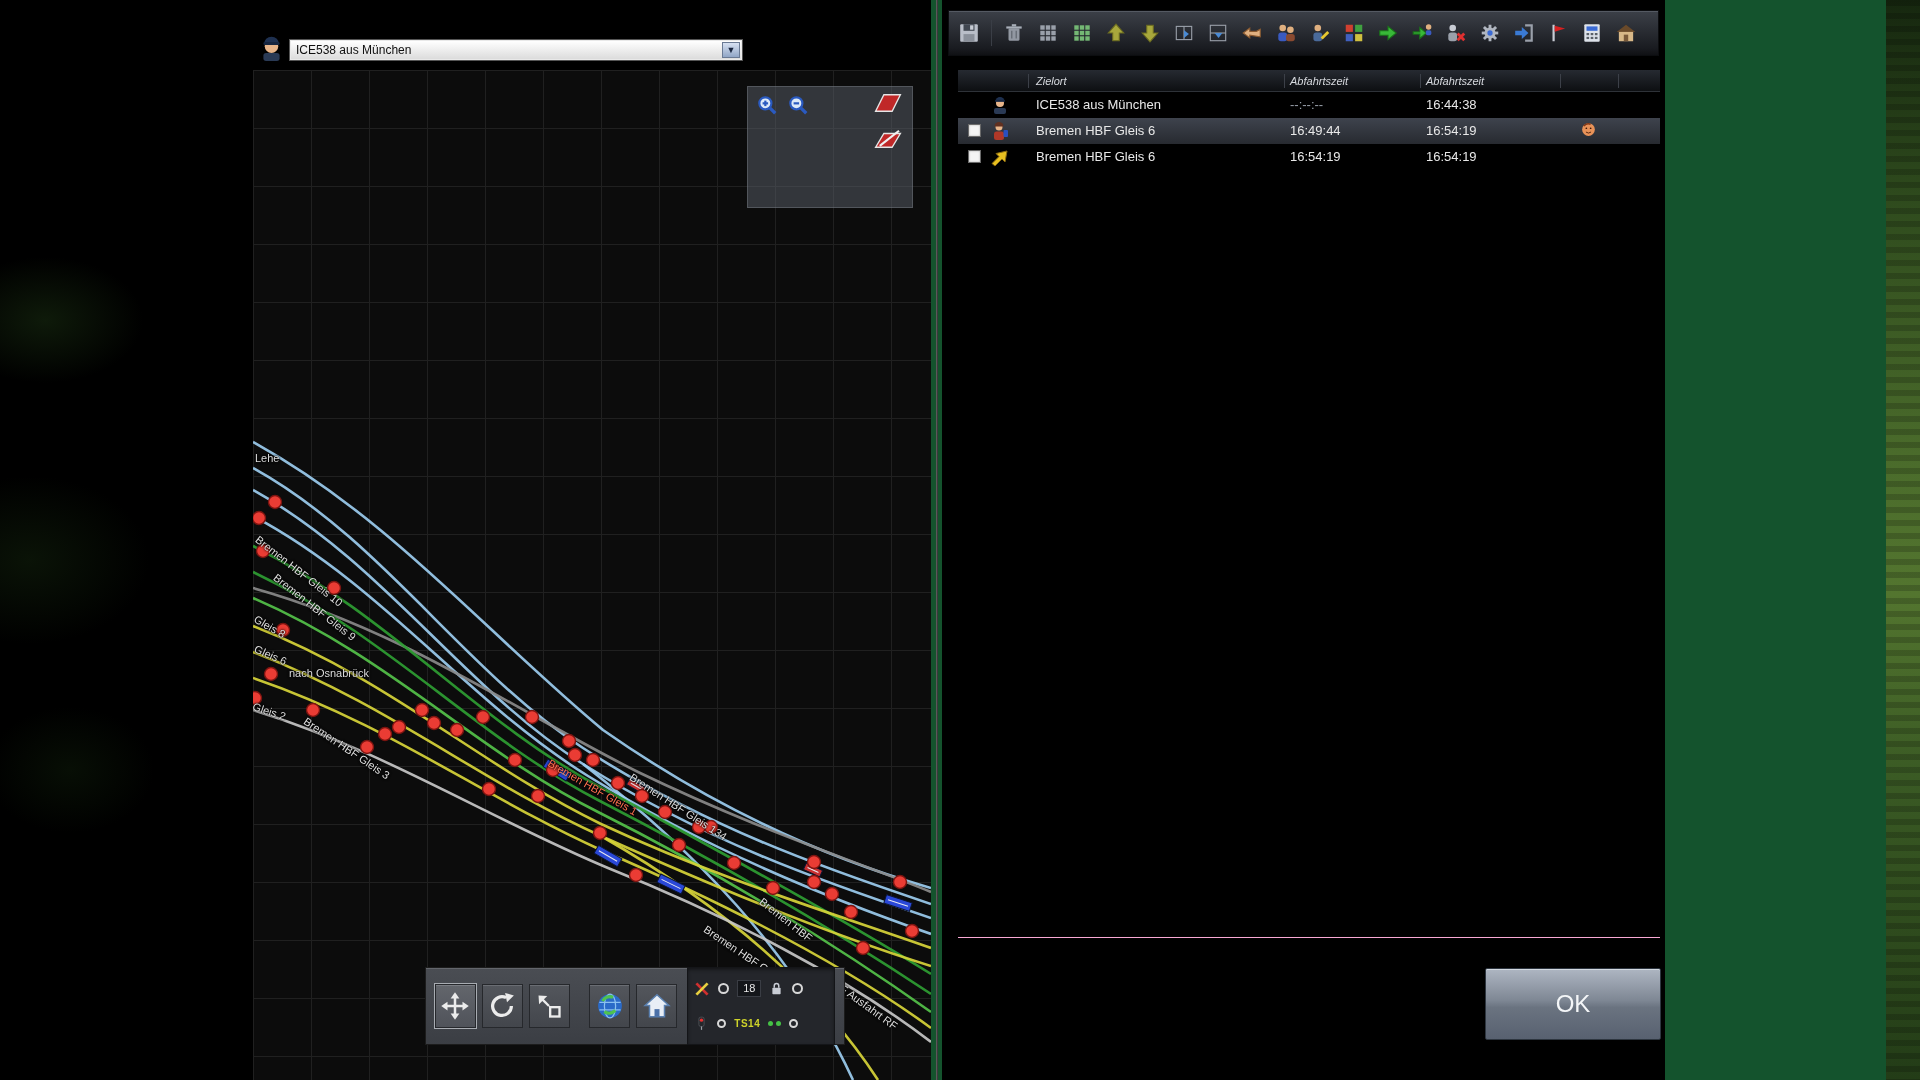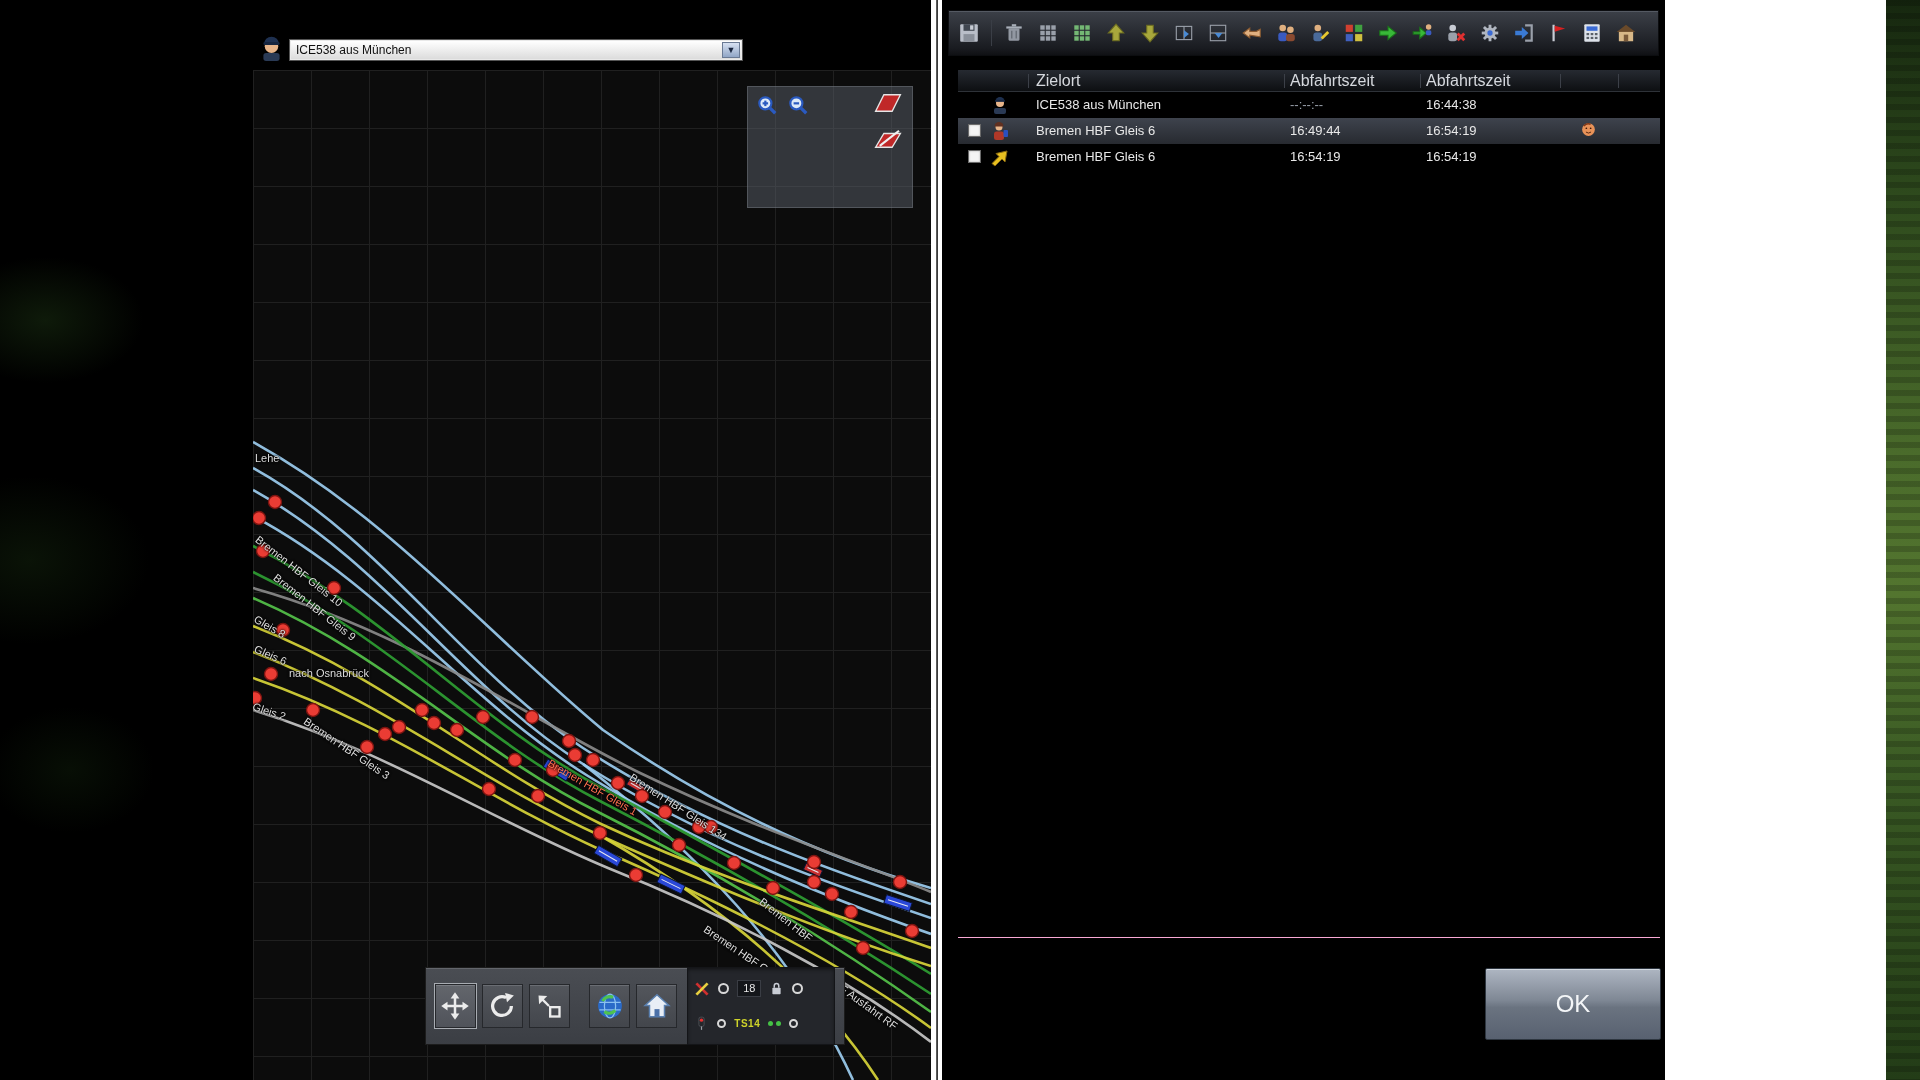--- a/index.html
+++ b/index.html
@@ -1,18 +1,18 @@
 <!DOCTYPE html>
 <html><head>
 <meta charset="utf-8">
 <style>
   * { margin:0; padding:0; box-sizing:border-box; }
   html,body { width:1920px; height:1080px; background:#000; overflow:hidden;
               font-family:"Liberation Sans", sans-serif; }
-  #screen { position:relative; width:1920px; height:1080px; background:#ffffff; }
+  #screen { position:relative; width:1920px; height:1080px; background:#14532d; }
 
   
   .edge-left { position:absolute; left:0; top:0; width:253px; height:1080px;
     background:
       radial-gradient(140px 90px at 45px 320px, rgba(26,48,18,.55), transparent 70%),
       radial-gradient(170px 120px at 30px 560px, rgba(22,42,15,.45), transparent 70%),
       radial-gradient(120px 90px at 70px 770px, rgba(18,36,12,.4), transparent 70%),
       #000; }
   .edge-right { position:absolute; right:0; top:0; width:34px; height:1080px;
     background:linear-gradient(180deg,#16270f 0%,#2e4a1d 18%,#4a6b2b 42%,#53752f 55%,#3a5a24 72%,#233c17 100%); }
@@ -78,21 +78,21 @@
     border:1px solid #0c0d10; box-shadow:inset 0 1px 0 #555a63;
     display:flex; align-items:center; padding:0 4px; gap:2px; }
   .tb-btn { width:32px; height:38px; background:transparent; border:none; display:flex;
     align-items:center; justify-content:center; cursor:pointer; }
   .tb-sep { width:9px; height:30px; position:relative; }
   .tb-sep::after{ content:""; position:absolute; left:4px; top:2px; width:1px; height:26px; background:#3a3e46; }
 
   
   .thead { position:absolute; left:16px; top:70px; width:702px; height:22px;
     background:linear-gradient(#262a31,#0d0f12); border-bottom:1px solid #2e3238; }
-  .th { position:absolute; top:0; height:22px; line-height:22px; font-size:16px; color:#d6d9de; }
+  .th { position:absolute; top:0; height:22px; line-height:22px; font-size:11px; color:#d6d9de;font-style:italic; }
   .th-sep { position:absolute; top:4px; width:1px; height:14px; background:#3c4048; }
   .tbody { position:absolute; left:16px; top:92px; width:702px; }
   .trow { position:relative; width:702px; height:26px; background:#000; cursor:default; }
   .trow.sel { background:linear-gradient(#3e434d,#272a30); }
   .cell { position:absolute; top:0; height:26px; line-height:26px; font-size:13px; color:#e8e8e8;
     white-space:nowrap; overflow:hidden; }
   .cell.muted { color:#98a0aa; }
   .c-check { left:4px; width:26px; } .c-icon { left:32px; width:28px; }
   .c-ziel { left:78px; width:244px; } .c-ank { left:332px; width:126px; }
   .c-abf { left:468px; width:126px; } .c-x1 { left:622px; width:38px; }

